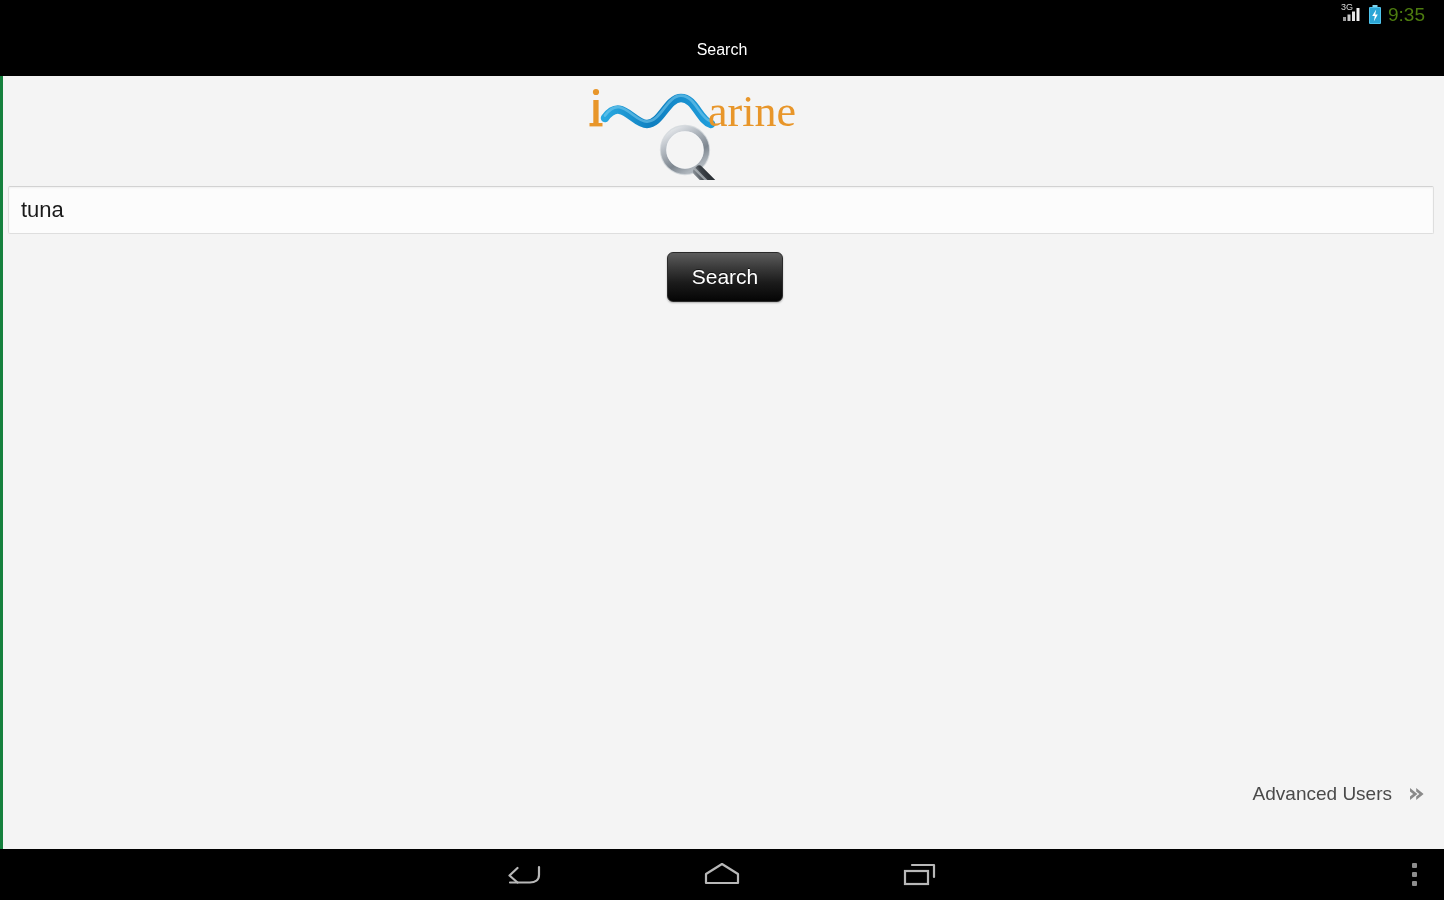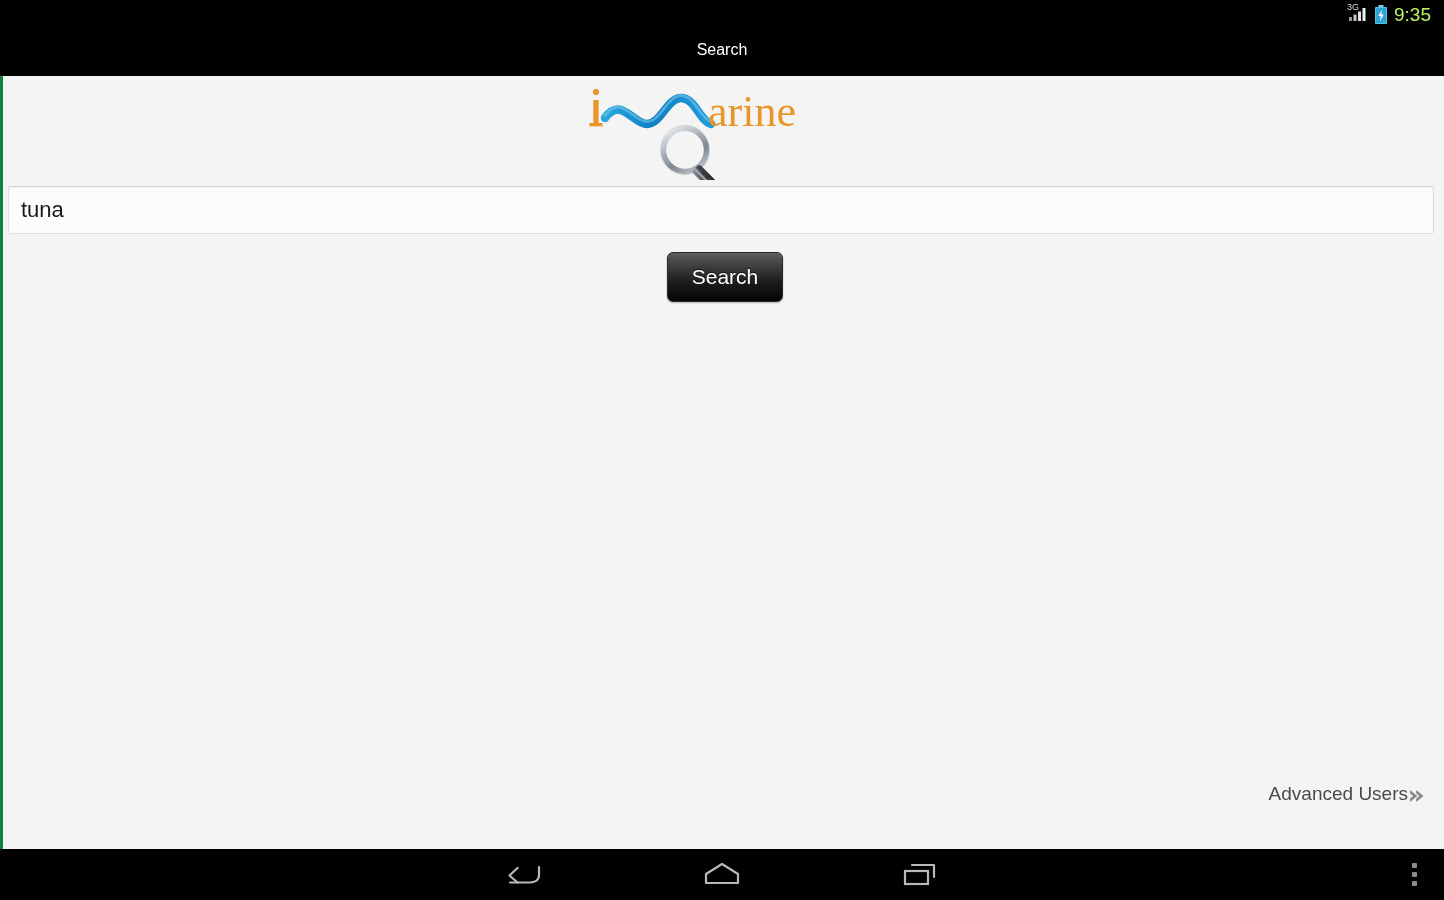--- a/index.html
+++ b/index.html
@@ -24,21 +24,21 @@
   
   .statusbar {
     position: absolute;
     top: 0; left: 0;
     width: 1444px;
     height: 28px;
     background: #000000;
   }
   .status-right {
     position: absolute;
-    right: 10px;
+    right: 16px;
     top: 0;
     height: 28px;
     display: flex;
     align-items: center;
     gap: 5px;
   }
   .signal-wrap {
     position: relative;
     width: 22px;
     height: 20px;
@@ -60,21 +60,21 @@
     width: 20px;
     height: 13px;
   }
   .battery-icon {
     width: 14px;
     height: 19px;
     position: relative;
     display: block;
   }
   .clock {
-    color: #bef264;
+    color: #4d7c0f;
     font-size: 19px;
     line-height: 19px;
     font-family: "Liberation Sans", sans-serif;
     letter-spacing: 0px;
     padding-left: 1px;
     padding-right: 3px;
   }
 
   
   .titlebar {
@@ -175,22 +175,22 @@
     box-shadow: 0 1px 2px rgba(0,0,0,0.28);
     text-shadow: 0 -1px 0 rgba(0,0,0,0.6);
   }
 
   
   .advanced-users {
     position: absolute;
     right: 18px;
     bottom: 44px;
     display: flex;
-    align-items: flex-end;
-    gap: 0;
+    align-items: center;
+    gap: 16px;
     cursor: pointer;
   }
   .advanced-users-label {
     color: #4a4a4a;
     font-size: 19px;
     line-height: 22px;
     font-family: "Liberation Sans", sans-serif;
   }
   .advanced-chevron {
     display: block;

